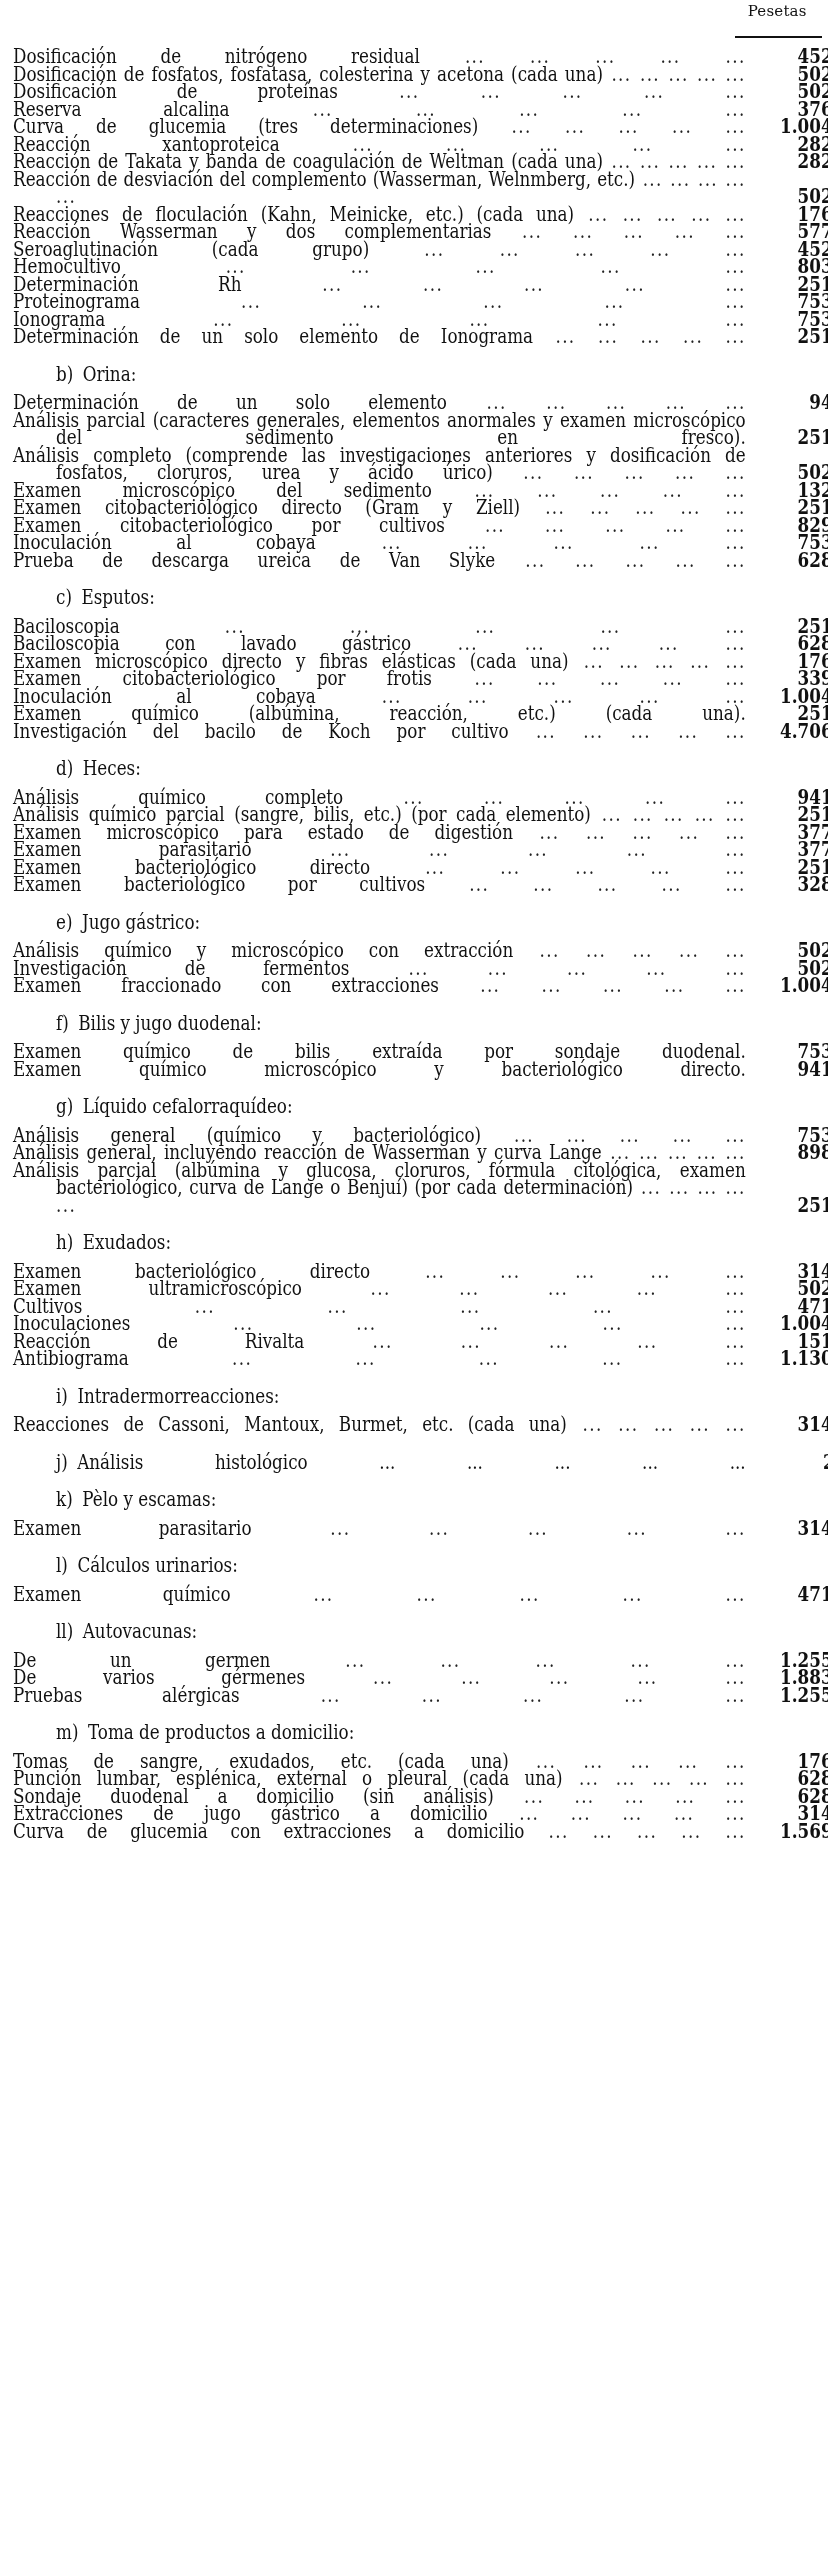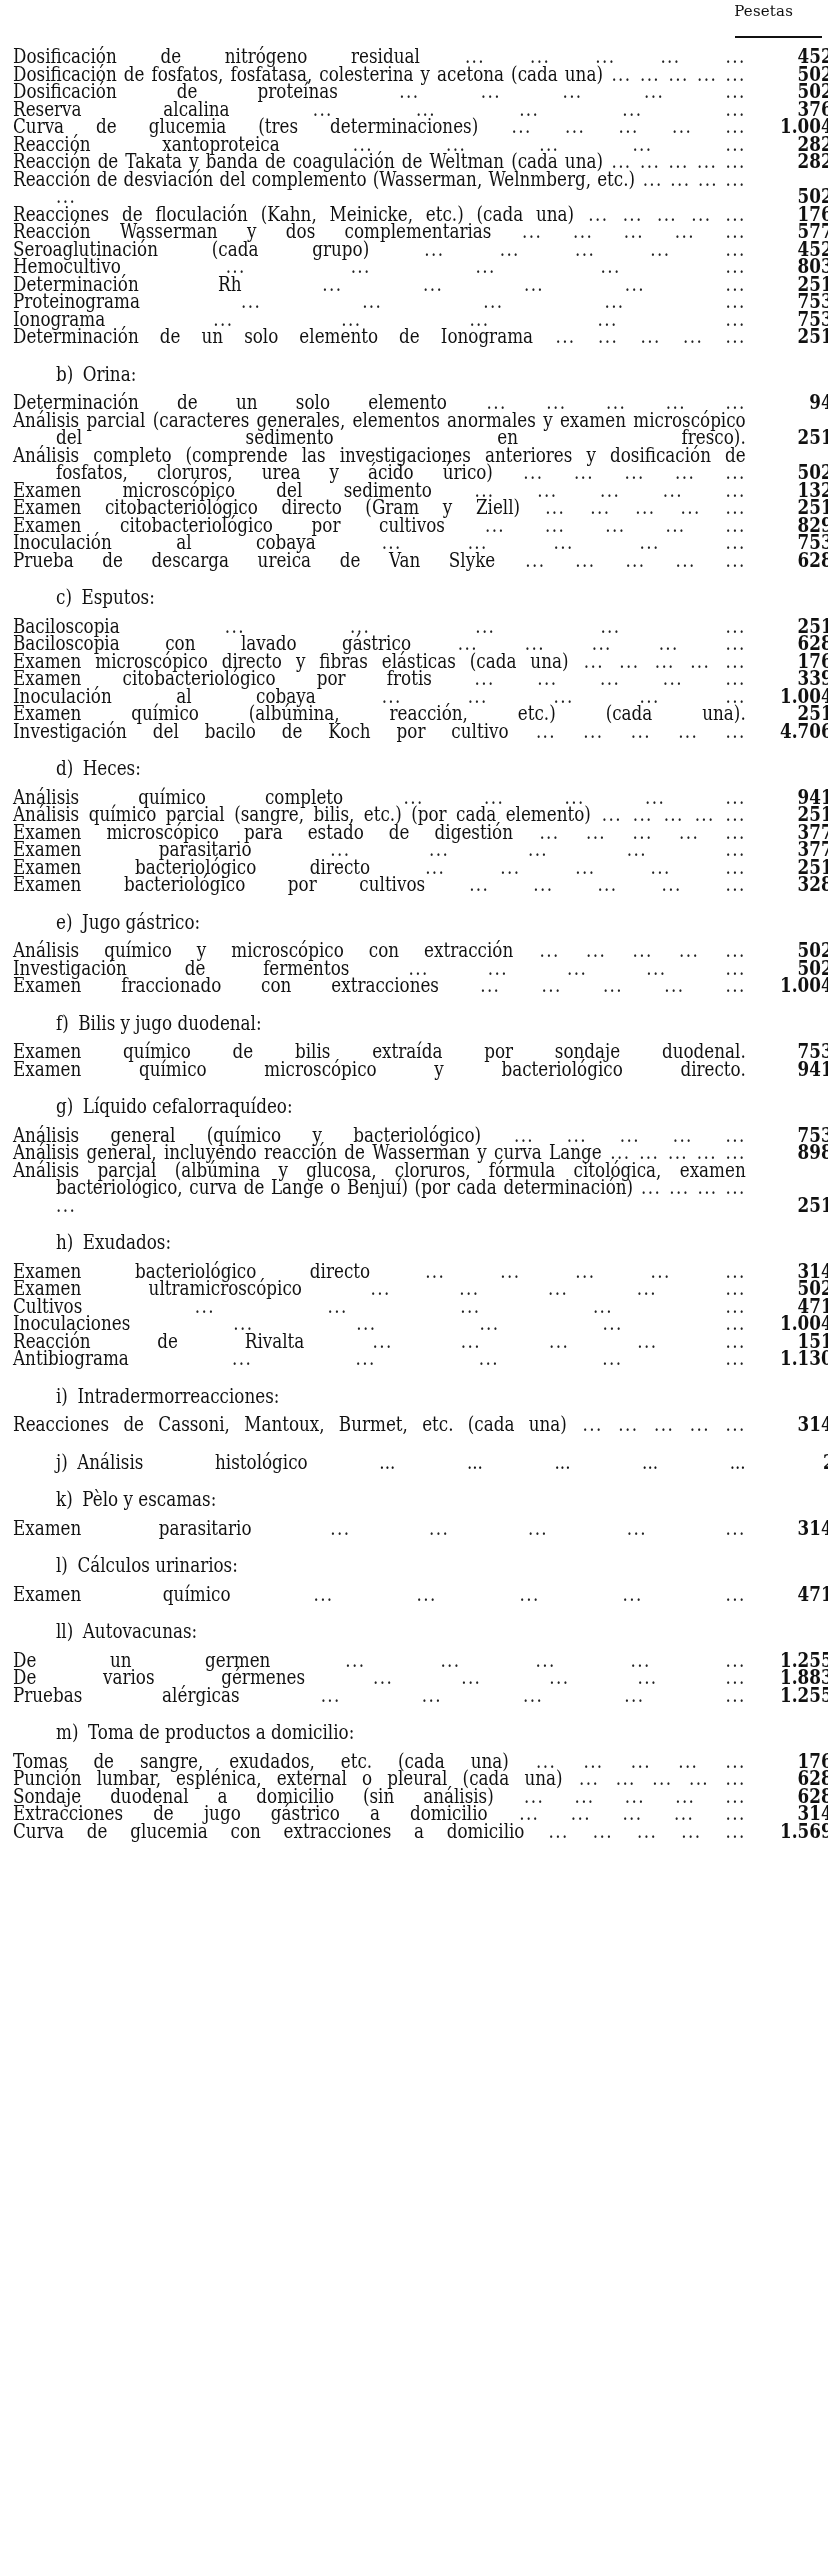--- a/index.html
+++ b/index.html
@@ -19,21 +19,21 @@
       position: absolute;
       left: 0;
       top: 0;
       width: 828px;
     }
     .col-header {
       position: absolute;
       top: 1.6px;
       right: 7.8px;
       width: 86px;
-      text-align: left;
+      text-align: center;
       font-size: 15px;
       letter-spacing: 0.2px;
     }
     .col-rule {
       position: absolute;
       top: 36px;
       right: 6.2px;
       width: 87px;
       height: 2.3px;
       background: #111111;

